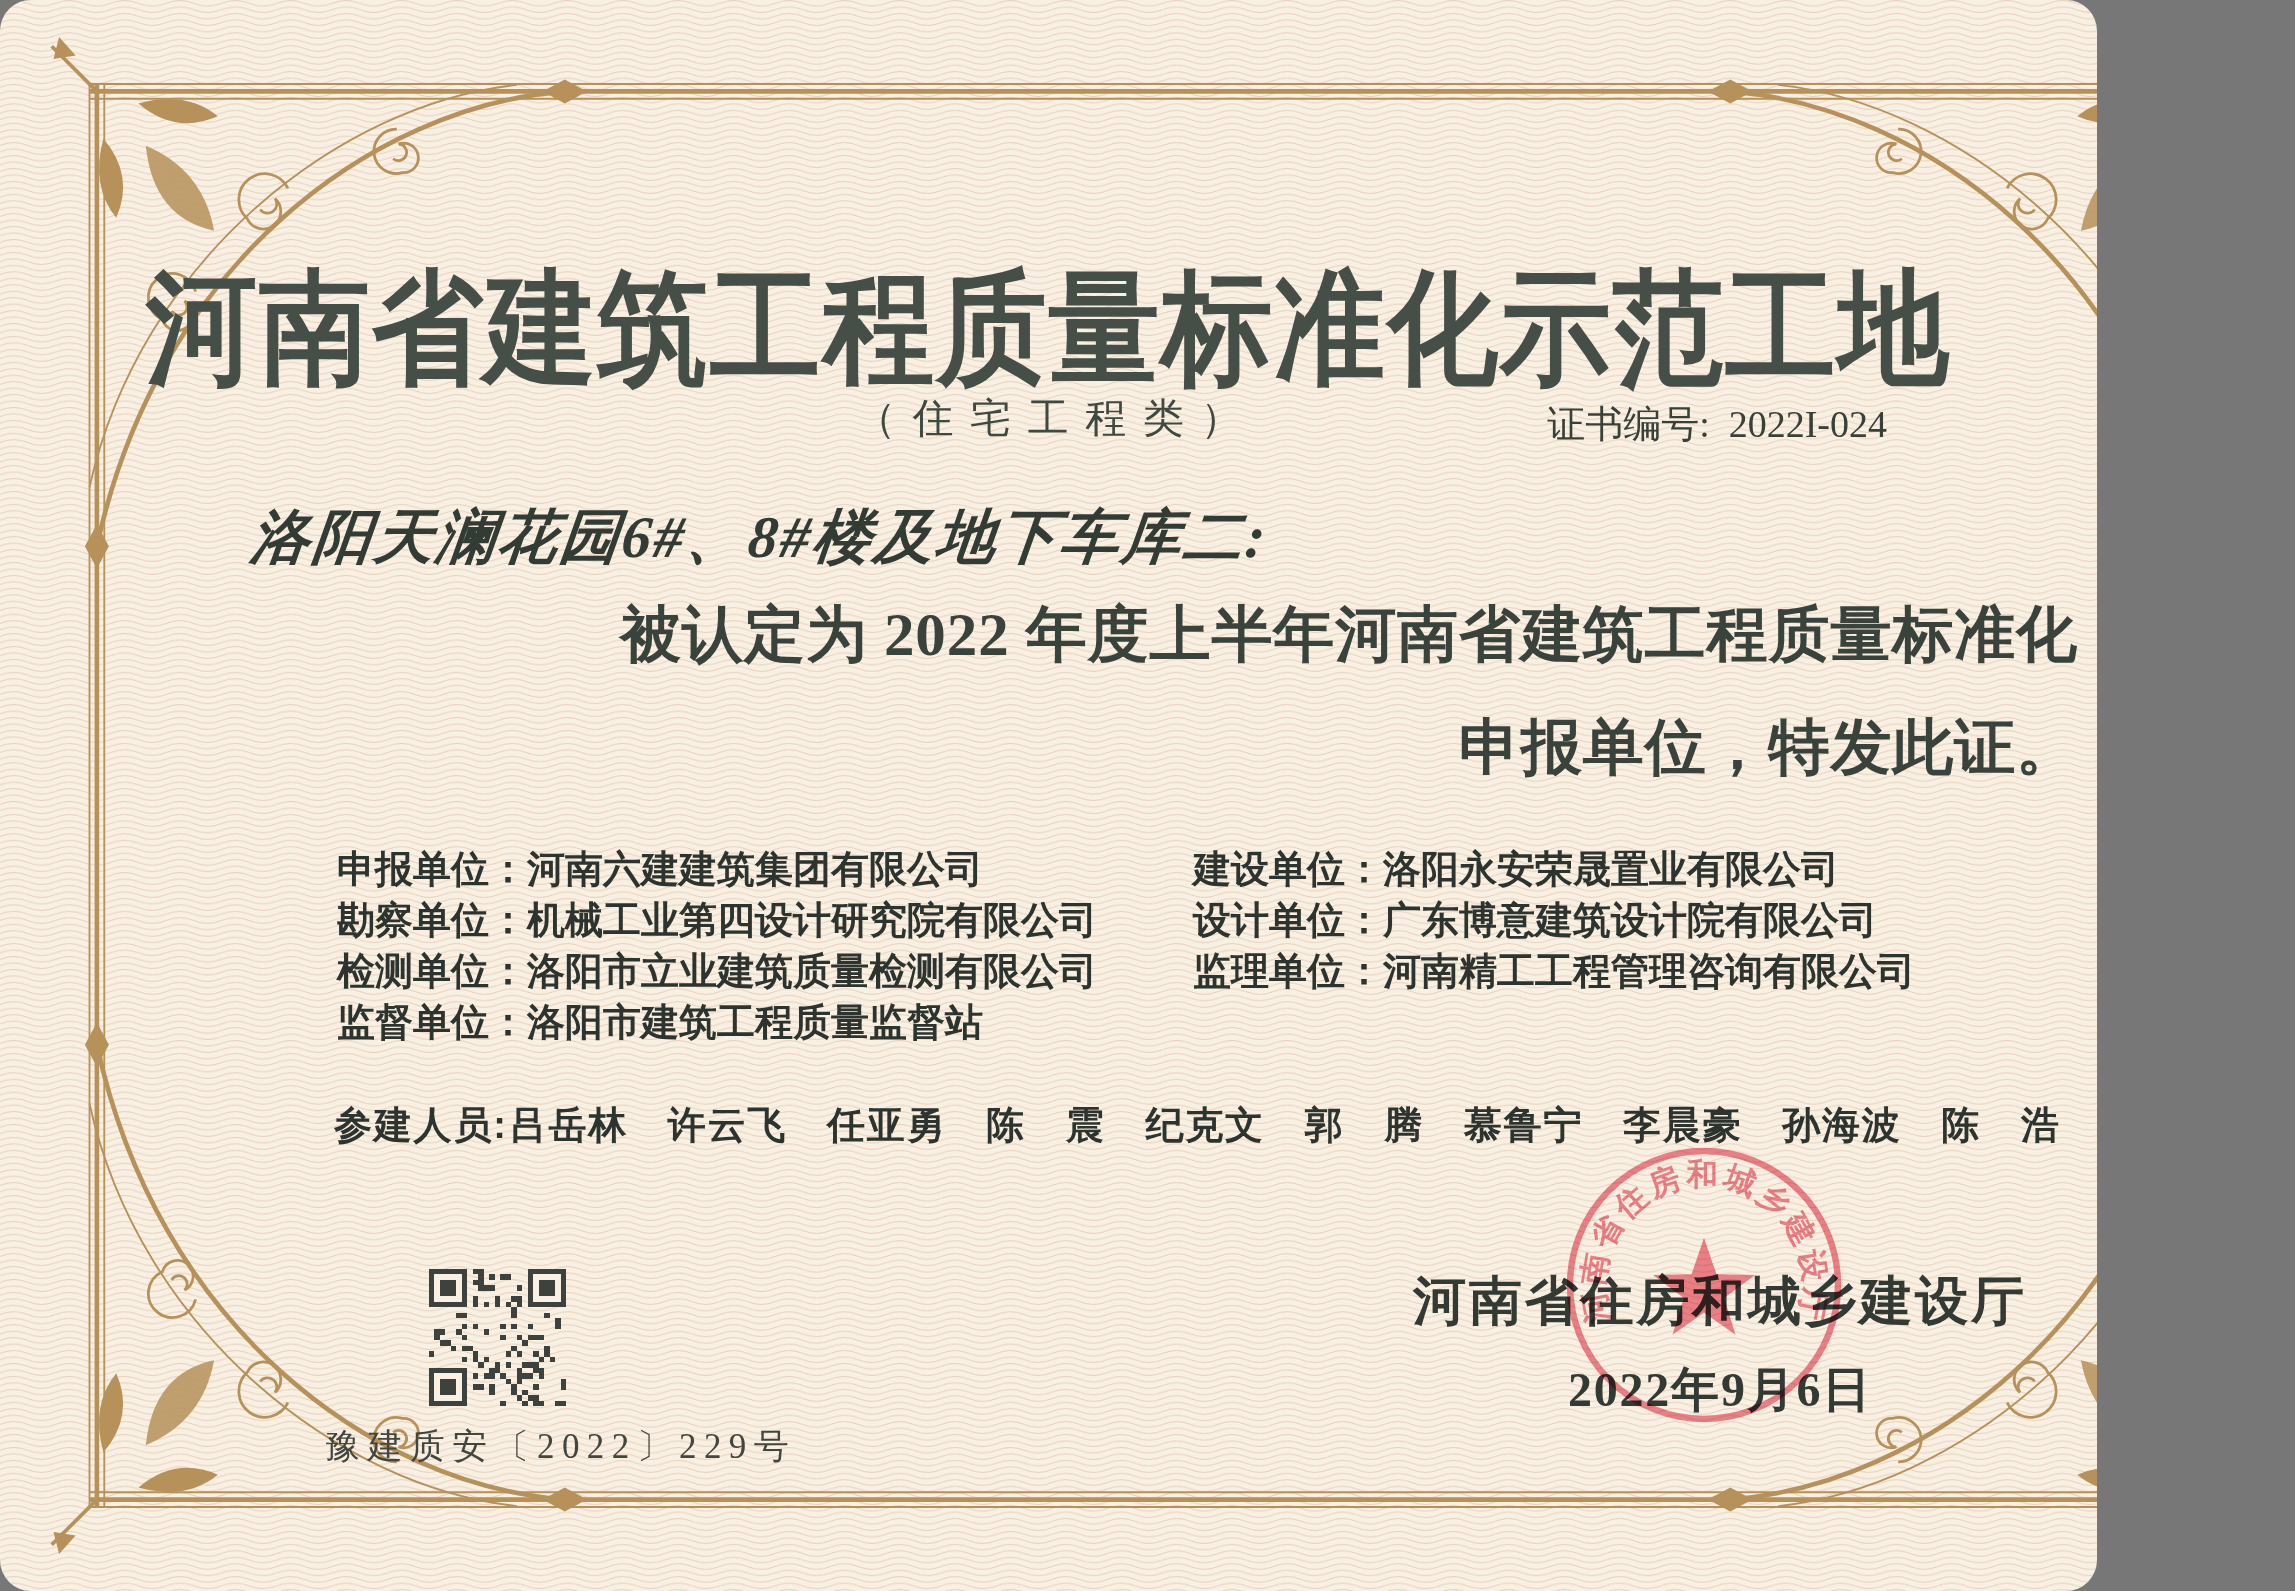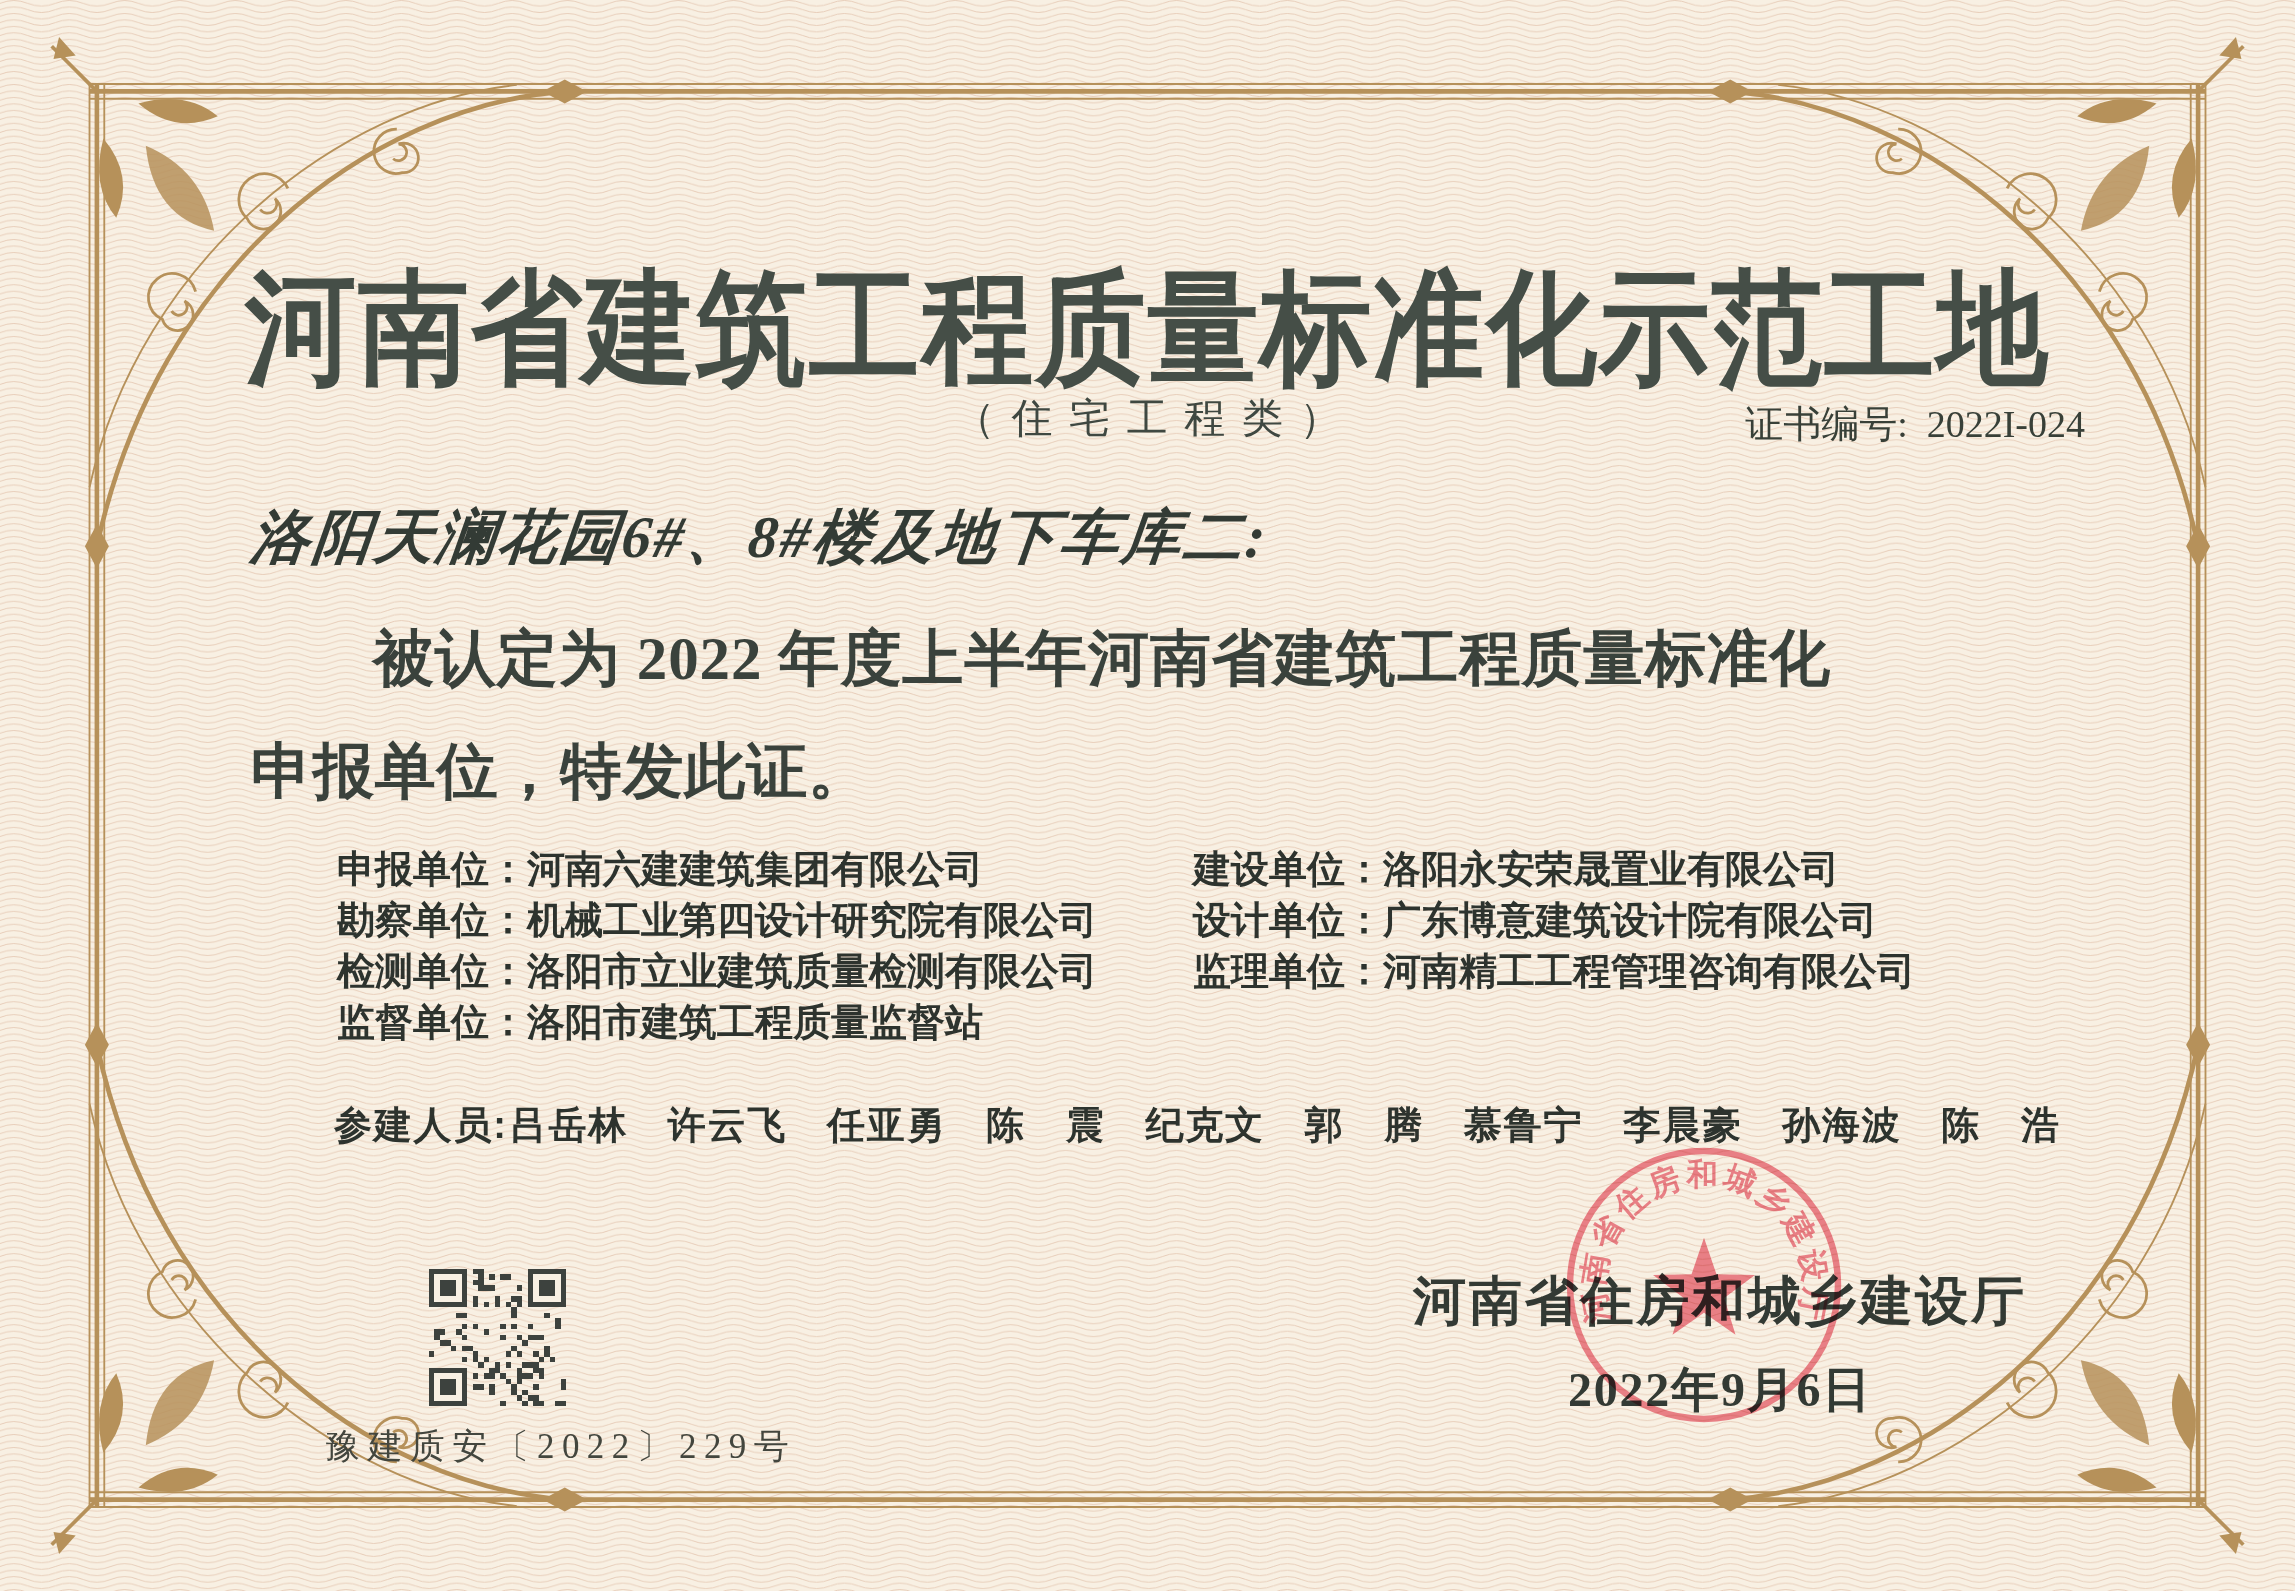--- a/index.html
+++ b/index.html
@@ -1,22 +1,22 @@
 <!DOCTYPE html>
 <html style="--paper: #f8f0e3; --wave: #e6cab5; --gold: #b6915a; --ink: #3a423c; --seal: #ed7282; --qr-ink: #3d423e;font-size:14.8px"><head>
 <meta charset="utf-8">
 <style>
   :root{
     --paper:#f8f0e3; --wave:#e6cab5; --gold:#b6915a; --ink:#3a423c;
     --seal:#ed7282; --qr-ink:#3d423e;
   }
   html,body{margin:0;padding:0;background:#777;}
   .certificate{
-    position:relative;width:2295px;height:1591px;background:var(--paper);
-    overflow:hidden;font-family:"Liberation Serif","DejaVu Serif",serif;color:var(--ink);
+    position:relative;width:2097px;height:1591px;background:var(--paper);
+    overflow:hidden;font-family:"Liberation Serif","DejaVu Serif",serif;color:var(--ink);border-radius:31px;
   }
   .abs{position:absolute;}
   svg text{font-family:"Liberation Serif","DejaVu Serif",serif;}
 
   .title{
     left:0;right:0;top:172px;text-align:center;
     font-size:111px;font-weight:700;letter-spacing:1.8px;
     transform:scaleY(1.12);transform-origin:top center;color:#454e47;white-space:nowrap;
   }
   .subtitle{
@@ -25,22 +25,22 @@
   }
   .cert-no{top:399px;right:210px;font-size:38px;color:#384038;white-space:nowrap;}
   .cert-no .val{margin-left:19px;}
 
   .recipient{
     left:247px;top:498px;font-size:59px;font-weight:700;font-style:italic;
     color:#333b35;letter-spacing:2.8px;transform:skewX(-6deg);transform-origin:left bottom;
     white-space:nowrap;
   }
 
-  .body-text{left:251px;top:602px;width:1827px;font-size:61px;font-weight:700;
-    line-height:113px;color:#3a423c;letter-spacing:0.9px;}
+  .body-text{left:251px;top:578px;width:1827px;font-size:61px;font-weight:700;
+    line-height:113px;color:#3a423c;letter-spacing:0.9px;text-align:right;}
   .body-line1{text-indent:122px;}
 
   .units,.participants-row,.participants-line2{
     font-family:"Liberation Sans","DejaVu Sans",sans-serif;
     font-weight:700;color:#2d332e;font-size:38px;
   }
   .units .row{height:51px;white-space:nowrap;}
   .units-left{left:337px;top:844px;}
   .units-right{left:1193px;top:844px;}
 

